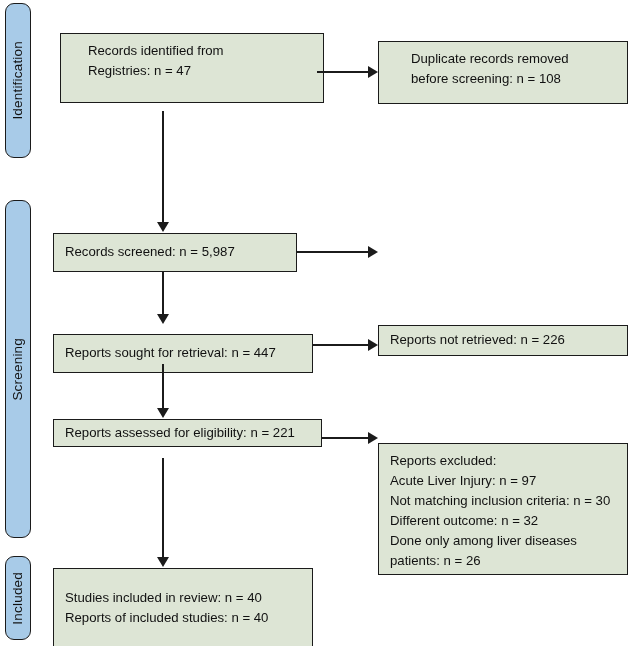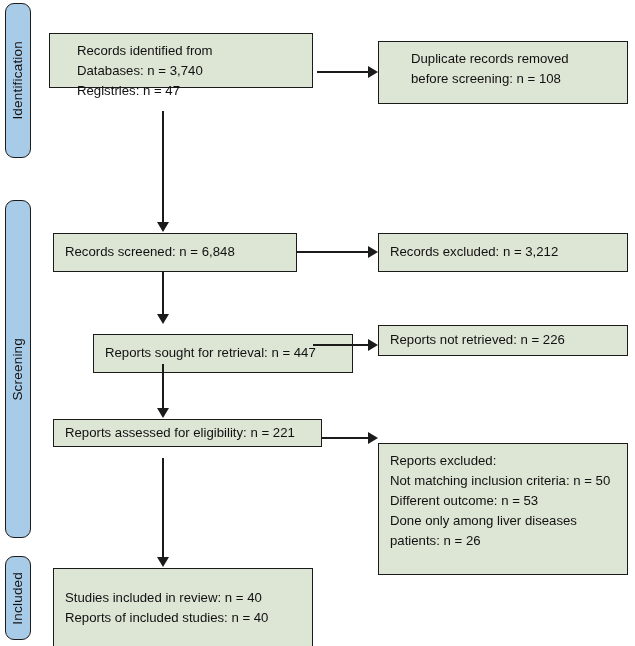--- a/index.html
+++ b/index.html
@@ -52,25 +52,25 @@
     box-sizing: border-box;
     padding: 7px 9px 7px 11px;
     font-size: 13.2px;
     line-height: 1.52;
     color: #111111;
   }
   .node .line { white-space: nowrap; }
   .node.spaced .line + .line { }
 
   
-  #node-identified   { left: 49px; top: 33px;  width: 264px; height: 55px; padding-left: 27px; }
+  #node-identified   { left: 60px; top: 33px;  width: 264px; height: 70px; padding-left: 27px; }
   #node-screened     { left: 53px; top: 233px; width: 244px; height: 39px;
                        display:flex; align-items:center; }
   #node-sought       { left: 53px; top: 334px; width: 260px; height: 39px;
-                       display:flex; align-items:center;margin-left:40px; }
+                       display:flex; align-items:center; }
   #node-assessed     { left: 53px; top: 419px; width: 269px; height: 28px;
                        display:flex; align-items:center; }
   #node-included     { left: 53px; top: 568px; width: 260px; height: 80px;
                        display:flex; flex-direction:column; justify-content:center; }
 
   
   #node-duplicates   { left: 378px; top: 41px;  width: 250px; height: 63px; padding-left: 32px; }
   #node-excluded-rec { left: 378px; top: 233px; width: 250px; height: 39px;
                        display:flex; align-items:center; }
   #node-not-retr     { left: 378px; top: 325px; width: 250px; height: 31px;
@@ -134,58 +134,55 @@
   <div class="phase-bar" id="phase-screening">
     <span class="phase-label">Screening</span>
   </div>
 
   <div class="phase-bar" id="phase-included">
     <span class="phase-label">Included</span>
   </div>
 
   <div class="node" id="node-identified">
     <div class="line">Records identified from</div>
-    <div class="line">Databases: n = 3,740</div>
     <div class="line">Registries: n = 47</div>
   </div>
 
   <div class="node" id="node-screened">
-    <div class="line">Records screened: n = 6,848</div>
+    <div class="line">Records screened: n = 5,987</div>
   </div>
 
   <div class="node" id="node-sought">
     <div class="line">Reports sought for retrieval: n = 447</div>
   </div>
 
   <div class="node" id="node-assessed">
     <div class="line">Reports assessed for eligibility: n = 221</div>
   </div>
 
   <div class="node spaced" id="node-included">
     <div class="line">Studies included in review: n = 40</div>
     <div class="line">Reports of included studies: n = 40</div>
   </div>
 
   <div class="node" id="node-duplicates">
     <div class="line">Duplicate records removed</div>
     <div class="line">before screening: n = 108</div>
   </div>
 
-  <div class="node" id="node-excluded-rec">
-    <div class="line">Records excluded: n = 3,212</div>
-  </div>
 
   <div class="node" id="node-not-retr">
     <div class="line">Reports not retrieved: n = 226</div>
   </div>
 
   <div class="node" id="node-excluded-rep">
     <div class="line">Reports excluded:</div>
-    <div class="line">Not matching inclusion criteria: n = 50</div>
-    <div class="line">Different outcome: n = 53</div>
+    <div class="line">Acute Liver Injury: n = 97</div>
+    <div class="line">Not matching inclusion criteria: n = 30</div>
+    <div class="line">Different outcome: n = 32</div>
     <div class="line">Done only among liver diseases</div>
     <div class="line">patients: n = 26</div>
   </div>
 
   <div class="conn v-line" id="v1"></div>
   <div class="arrow-down" id="a1"></div>
 
   <div class="conn v-line" id="v2"></div>
   <div class="arrow-down" id="a2"></div>
 

